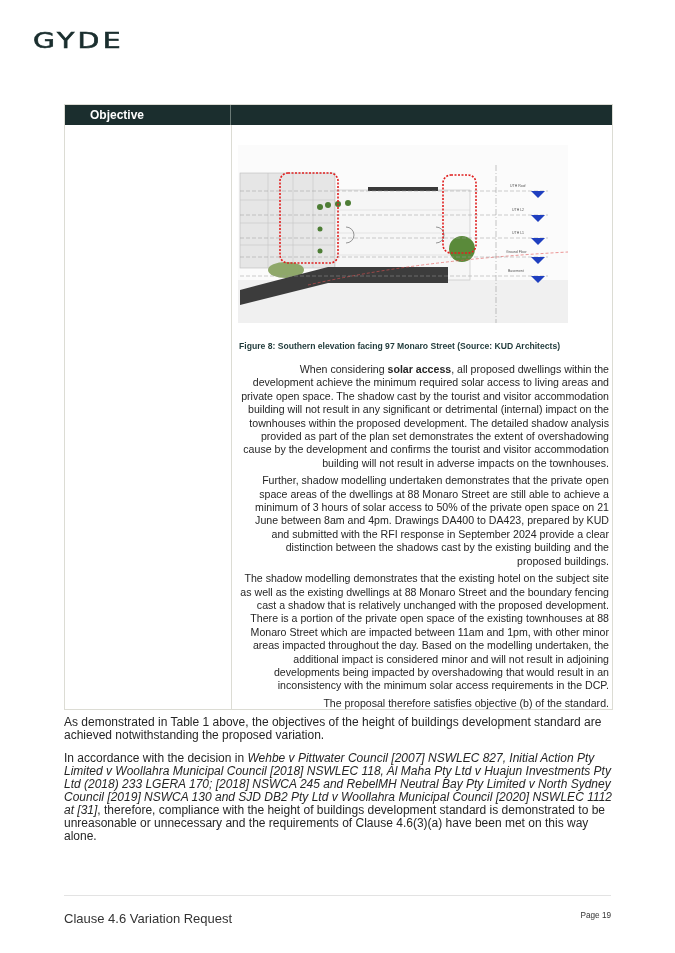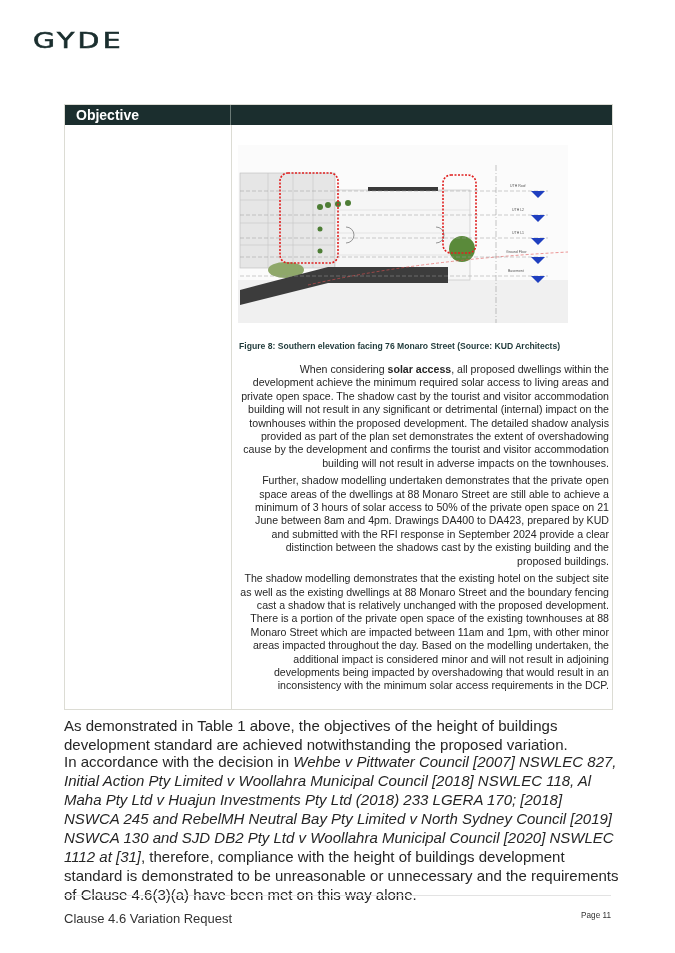--- a/index.html
+++ b/index.html
@@ -4,32 +4,32 @@
 <style>
   html, body { margin: 0; padding: 0; background: #ffffff; }
   body { width: 675px; height: 953px; position: relative; overflow: hidden;
          font-family: "Liberation Sans", sans-serif; color: #222; }
   .logo { position: absolute; left: 33px; top: 29px; font-family: "DejaVu Sans", sans-serif;
           font-size: 21px; font-weight: normal; letter-spacing: 2.5px; color: #1a2e2e;
           transform: scaleX(1.35); transform-origin: left top; -webkit-text-stroke: 0.6px #1a2e2e; }
   .tbl { position: absolute; left: 64px; top: 104px; width: 547px; border: 1px solid #dcdcd4;
          border-collapse: collapse; }
   .thead { display: flex; background: #1b2e2e; height: 20px; }
-  .th { color: #ffffff; font-weight: bold; font-size: 14px; line-height: 20px; padding-left: 11px;
+  .th { color: #ffffff; font-weight: bold; font-size: 12px; line-height: 20px; padding-left: 25px;
         box-sizing: border-box; }
   .th.c1 { width: 166px; border-right: 1px solid #6b7a76; }
   .th.c2 { flex: 1; }
   .tbody { display: flex; height: 584px; }
   .td.c1 { width: 166px; border-right: 1px solid #dcdcd4; }
   .td.c2 { flex: 1; padding: 0 0 0 6px; position: relative; }
   .figure { position: absolute; left: 6px; top: 20px; width: 330px; height: 178px; background: #fbfbfb; }
   .caption { position: absolute; left: 7px; top: 216px; font-size: 8.6px; font-weight: bold; color: #1f3a3a; }
   .paras { position: absolute; left: 7px; top: 238px; width: 370px; font-size: 10.6px; line-height: 13.4px; color: #262626; }
   .paras p { margin: 0 0 4px 0; text-align: right; }
-  .body-text { position: absolute; left: 64px; width: 555px; font-size: 15px; line-height: 19px; color: #262626; }
+  .body-text { position: absolute; left: 64px; width: 555px; font-size: 12px; line-height: 13px; color: #262626; }
   .body-text p { margin: 0; }
   .footer-rule { position: absolute; left: 64px; top: 895px; width: 547px; height: 1px; background: #e3e3e3; }
   .footer-left { position: absolute; left: 64px; top: 911px; font-size: 13px; color: #333; }
   .footer-right { position: absolute; right: 64px; top: 911px; font-size: 8.2px; color: #333; }
   i { font-style: italic; text-align: center; }
 </style>
 </head>
 <body>
 
 <div class="logo">GYDE</div>
@@ -100,32 +100,33 @@
           </g>
           <g font-size="3.5" fill="#555" font-family="Liberation Sans, sans-serif">
             <text x="272" y="42">UTH Roof</text>
               <text x="274" y="66">UTH L2</text>
             <text x="274" y="89">UTH L1</text>
               <text x="268" y="108">Ground Floor</text>
               <text x="270" y="127">Basement</text>
           </g>
         </svg>
       </div>
-      <div class="caption">Figure 8: Southern elevation facing 76 Monaro Street (Source: KUD Architects)</div>
+      <div class="caption">Figure 8: Southern elevation facing 97 Monaro Street (Source: KUD Architects)</div>
       <div class="paras">
         <p><span>When considering </span><b>solar access</b><span>, all proposed dwellings within the development achieve the minimum required solar access to living areas and private open space. The shadow cast by the tourist and visitor accommodation building will not result in any significant or detrimental (internal) impact on the townhouses within the proposed development. The detailed shadow analysis provided as part of the plan set demonstrates the extent of overshadowing cause by the development and confirms the tourist and visitor accommodation building will not result in adverse impacts on the townhouses.</span></p>
         <p>Further, shadow modelling undertaken demonstrates that the private open space areas of the dwellings at 88 Monaro Street are still able to achieve a minimum of 3 hours of solar access to 50% of the private open space on 21 June between 8am and 4pm. Drawings DA400 to DA423, prepared by KUD and submitted with the RFI response in September 2024 provide a clear distinction between the shadows cast by the existing building and the proposed buildings.</p>
         <p>The shadow modelling demonstrates that the existing hotel on the subject site as well as the existing dwellings at 88 Monaro Street and the boundary fencing cast a shadow that is relatively unchanged with the proposed development. There is a portion of the private open space of the existing townhouses at 88 Monaro Street which are impacted between 11am and 1pm, with other minor areas impacted throughout the day. Based on the modelling undertaken, the additional impact is considered minor and will not result in adjoining developments being impacted by overshadowing that would result in an inconsistency with the minimum solar access requirements in the DCP.</p>
+        <p>The proposal therefore satisfies objective (b) of the standard.</p>
       </div>
     </div>
   </div>
 </div>
 
 <div class="body-text" style="top:716px;">
   <p>As demonstrated in Table 1 above, the objectives of the height of buildings development standard are achieved notwithstanding the proposed variation.</p>
 </div>
 <div class="body-text" style="top:752px;">
   <p><span>In accordance with the decision in </span><i>Wehbe v Pittwater Council [2007] NSWLEC 827, Initial Action Pty Limited v Woollahra Municipal Council [2018] NSWLEC 118, Al Maha Pty Ltd v Huajun Investments Pty Ltd (2018) 233 LGERA 170; [2018] NSWCA 245 and RebelMH Neutral Bay Pty Limited v North Sydney Council [2019] NSWCA 130 and SJD DB2 Pty Ltd v Woollahra Municipal Council [2020] NSWLEC 1112 at [31]</i><span>, therefore, compliance with the height of buildings development standard is demonstrated to be unreasonable or unnecessary and the requirements of Clause 4.6(3)(a) have been met on this way alone.</span></p>
 </div>
 
 <div class="footer-rule"></div>
 <div class="footer-left">Clause 4.6 Variation Request</div>
-<div class="footer-right">Page 11</div>
+<div class="footer-right">Page 19</div>
 
 </body></html>

